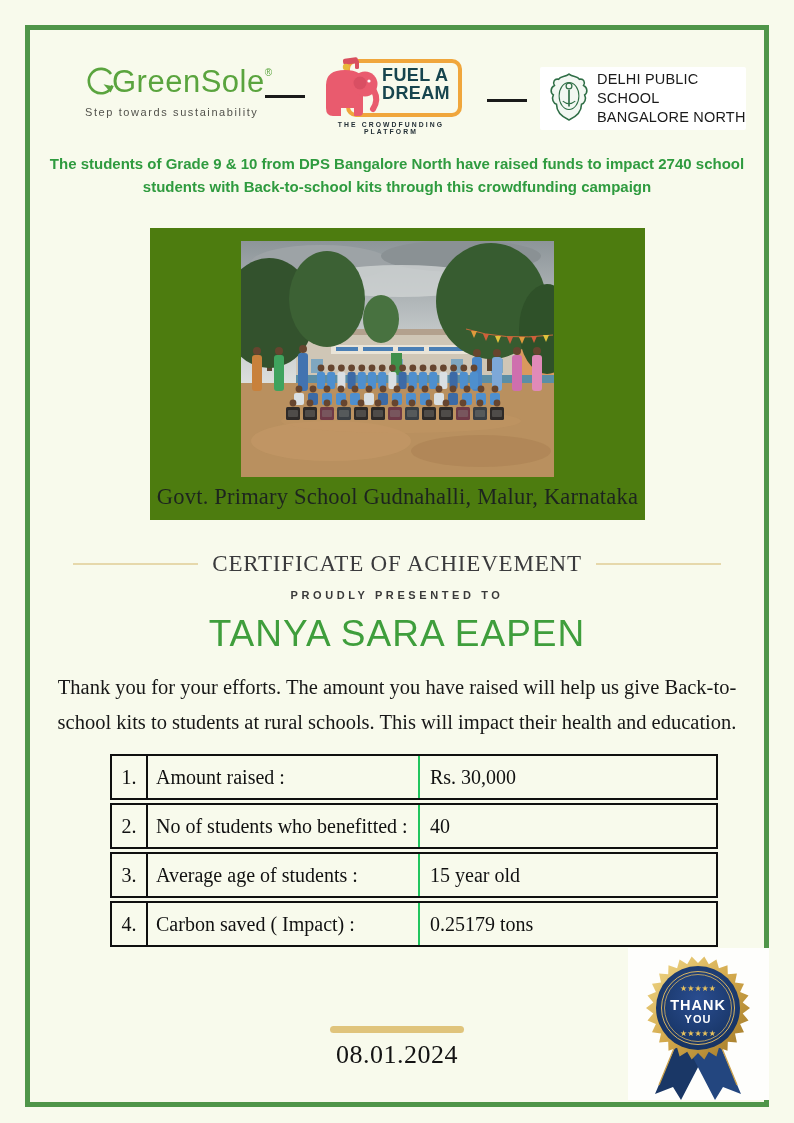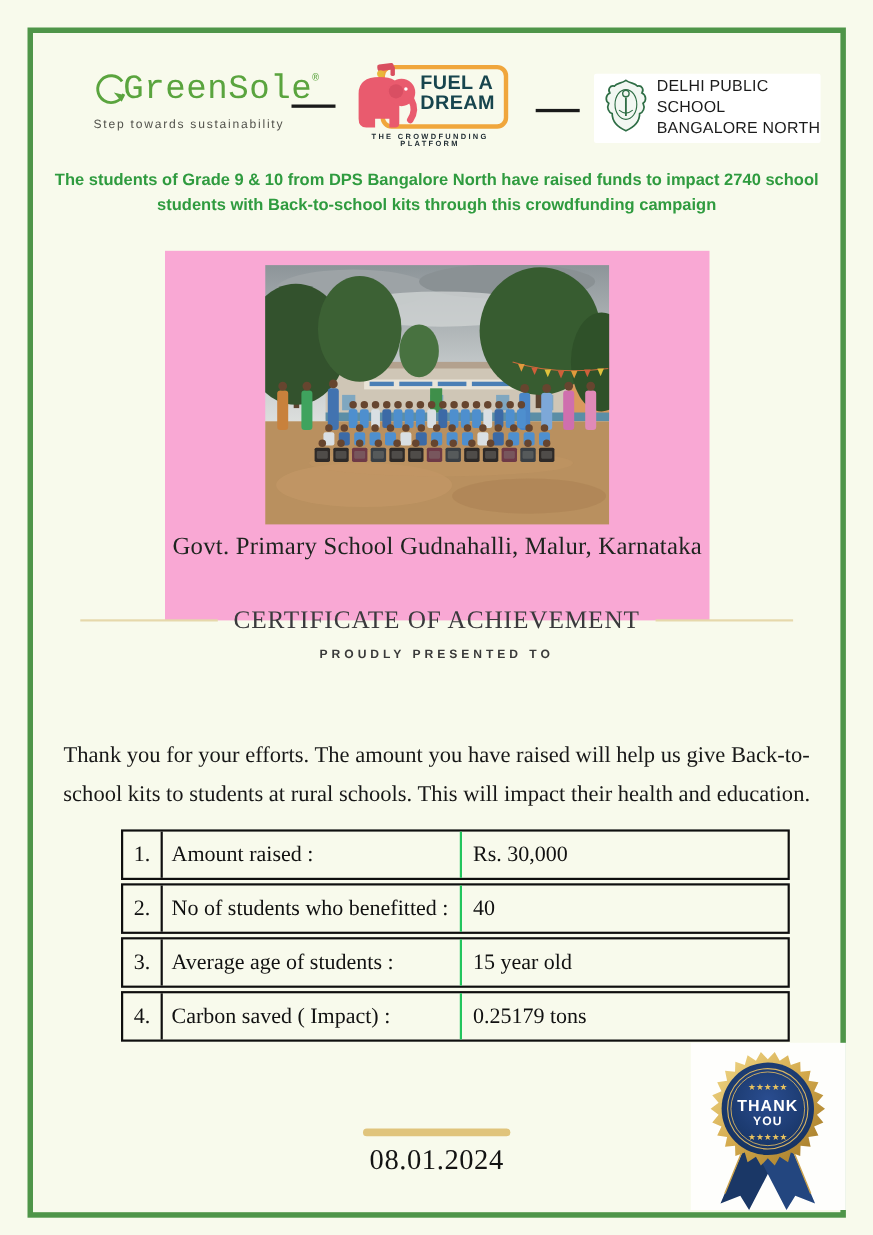--- a/index.html
+++ b/index.html
@@ -10,21 +10,21 @@
     font-family:"Liberation Sans", sans-serif; color:#141414;
   }
   .page-border{
     position:absolute; left:25px; top:25px; right:25px; bottom:16px;
     border:5px solid #4f9549; pointer-events:none;
   }
 
   
   .logo-row{ position:absolute; left:0; top:0; width:794px; height:150px; }
   .greensole{ position:absolute; left:85px; top:66px; width:185px; }
-  .gs-line1{ display:flex; align-items:flex-start;font-family:Liberation Mono, monospace; }
+  .gs-line1{ display:flex; align-items:flex-start; }
   .gs-name{ font-size:31px; font-weight:400; color:#5aa43e; letter-spacing:0.5px; line-height:1; margin-left:-3px;}
   .gs-reg{ font-size:10px; color:#5aa43e; margin-top:1px;}
   .gs-tagline{ margin-top:4px; font-size:11px; letter-spacing:1.6px; color:#52524c; }
   .dash{ position:absolute; height:3px; background:#1a1a1a; width:40px; }
   .dash-1{ left:265px; top:95px; }
   .dash-2{ left:487px; top:99px; }
 
   .fad{ position:absolute; left:316px; top:57px; width:150px; height:80px; }
   .fad-box{ position:absolute; left:30px; top:2px; width:116px; height:58px;
     border:4px solid #f0a63c; border-radius:10px; background:#f8faec; }
@@ -40,21 +40,21 @@
   .dps-text{ font-weight:400; font-size:14.5px; line-height:1.3; color:#1b1b1b; letter-spacing:0.2px;}
 
   
   .intro{
     position:absolute; left:47px; top:152px; width:700px;
     text-align:center; font-weight:700; font-size:15px; line-height:1.55;
     color:#2f9b3f;
   }
 
   
-  .photo-card{ position:absolute; left:150px; top:228px; width:495px; height:336px; background:#f9a8d4; }
+  .photo-card{ position:absolute; left:150px; top:228px; width:495px; height:292px; background:#4d7c0f; }
   .photo-frame{ position:absolute; left:91px; top:13px; width:313px; height:236px; overflow:hidden; }
   .photo-caption{
     position:absolute; left:0; top:256px; width:495px; text-align:center;
     font-family:"Liberation Serif", serif; font-size:22.5px; color:#1d241f; letter-spacing:0.2px;
   }
 
   
   .cert-title-row{
     position:absolute; left:0; top:551px; width:794px;
     display:flex; align-items:center; justify-content:center; gap:14px;
@@ -344,20 +344,21 @@
     </div>
     <div class="photo-caption">Govt. Primary School Gudnahalli, Malur, Karnataka</div>
   </div>
 
   <div class="cert-title-row">
     <div class="gold-rule"></div>
     <div class="cert-title">CERTIFICATE OF ACHIEVEMENT</div>
     <div class="gold-rule"></div>
   </div>
   <div class="presented">PROUDLY PRESENTED TO</div>
+  <div class="recipient">TANYA SARA EAPEN</div>
   <div class="message">Thank you for your efforts. The amount you have raised will help us give Back-to-school kits to students at rural schools. This will impact their health and education.</div>
 
   <div class="impact-table">
     <div class="t-row">
       <div class="t-no">1.</div>
       <div class="t-label">Amount raised :</div>
       <div class="t-value">Rs. 30,000</div>
     </div>
     <div class="t-row">
       <div class="t-no">2.</div>

